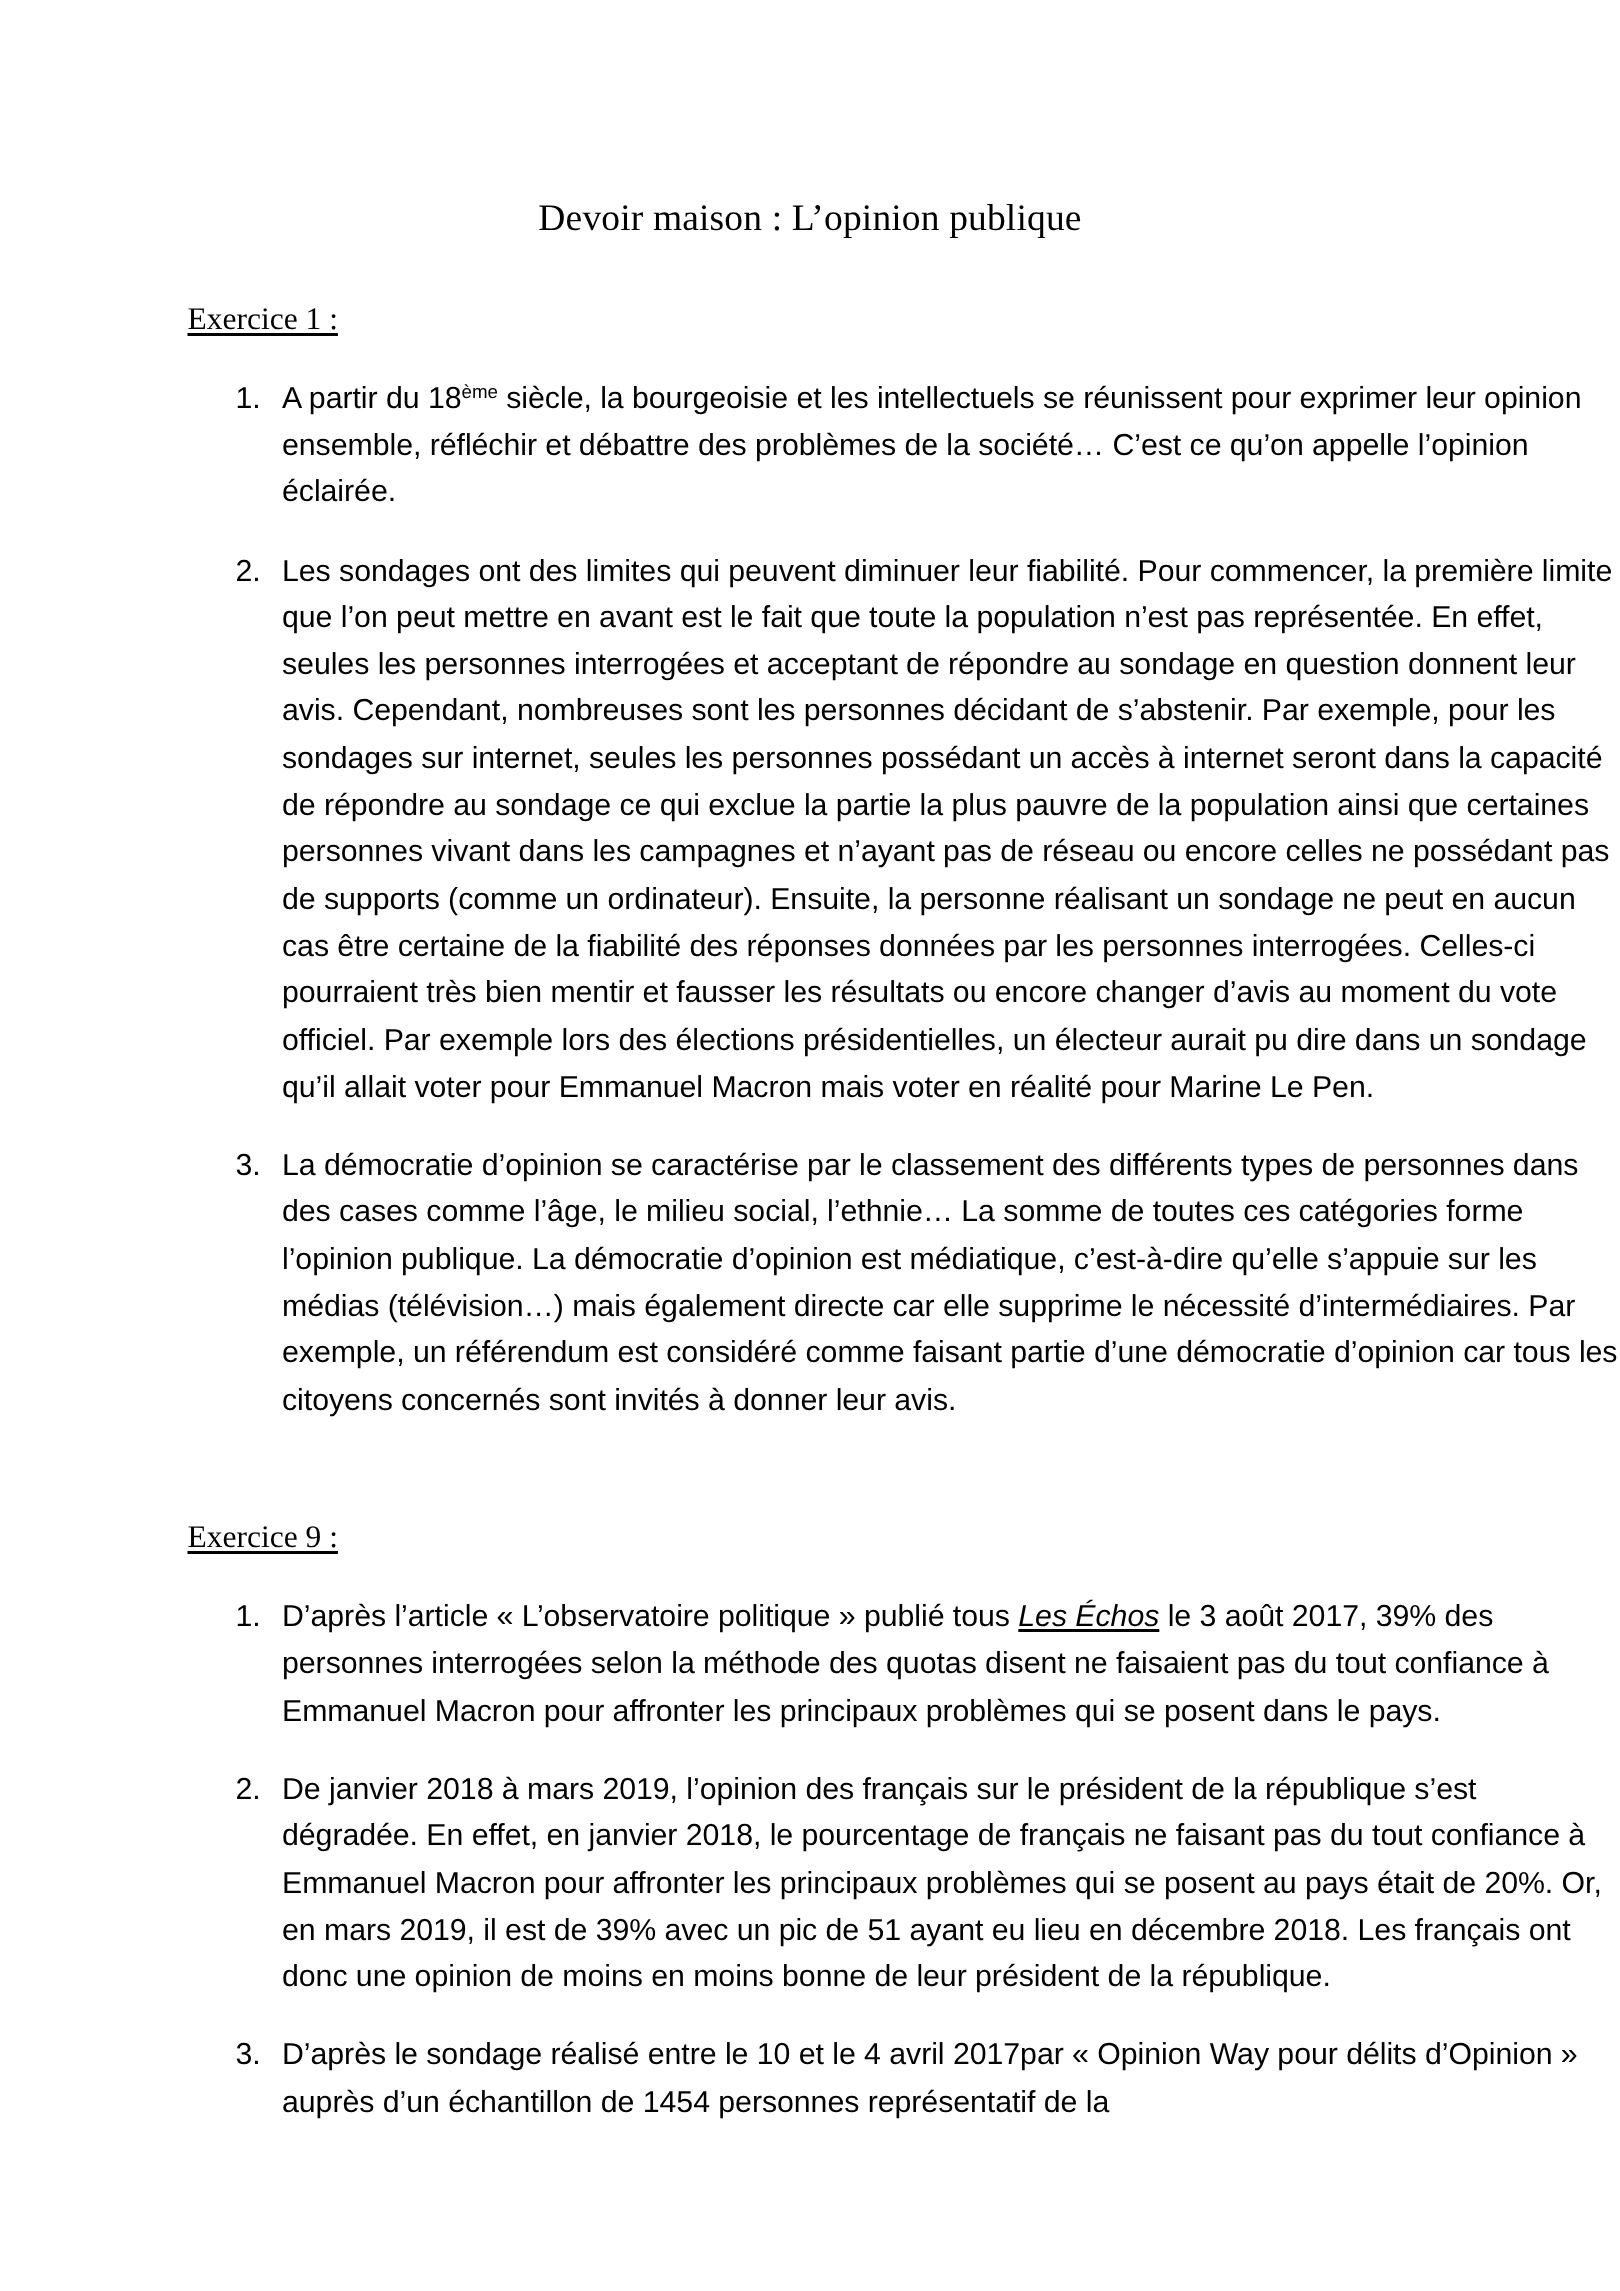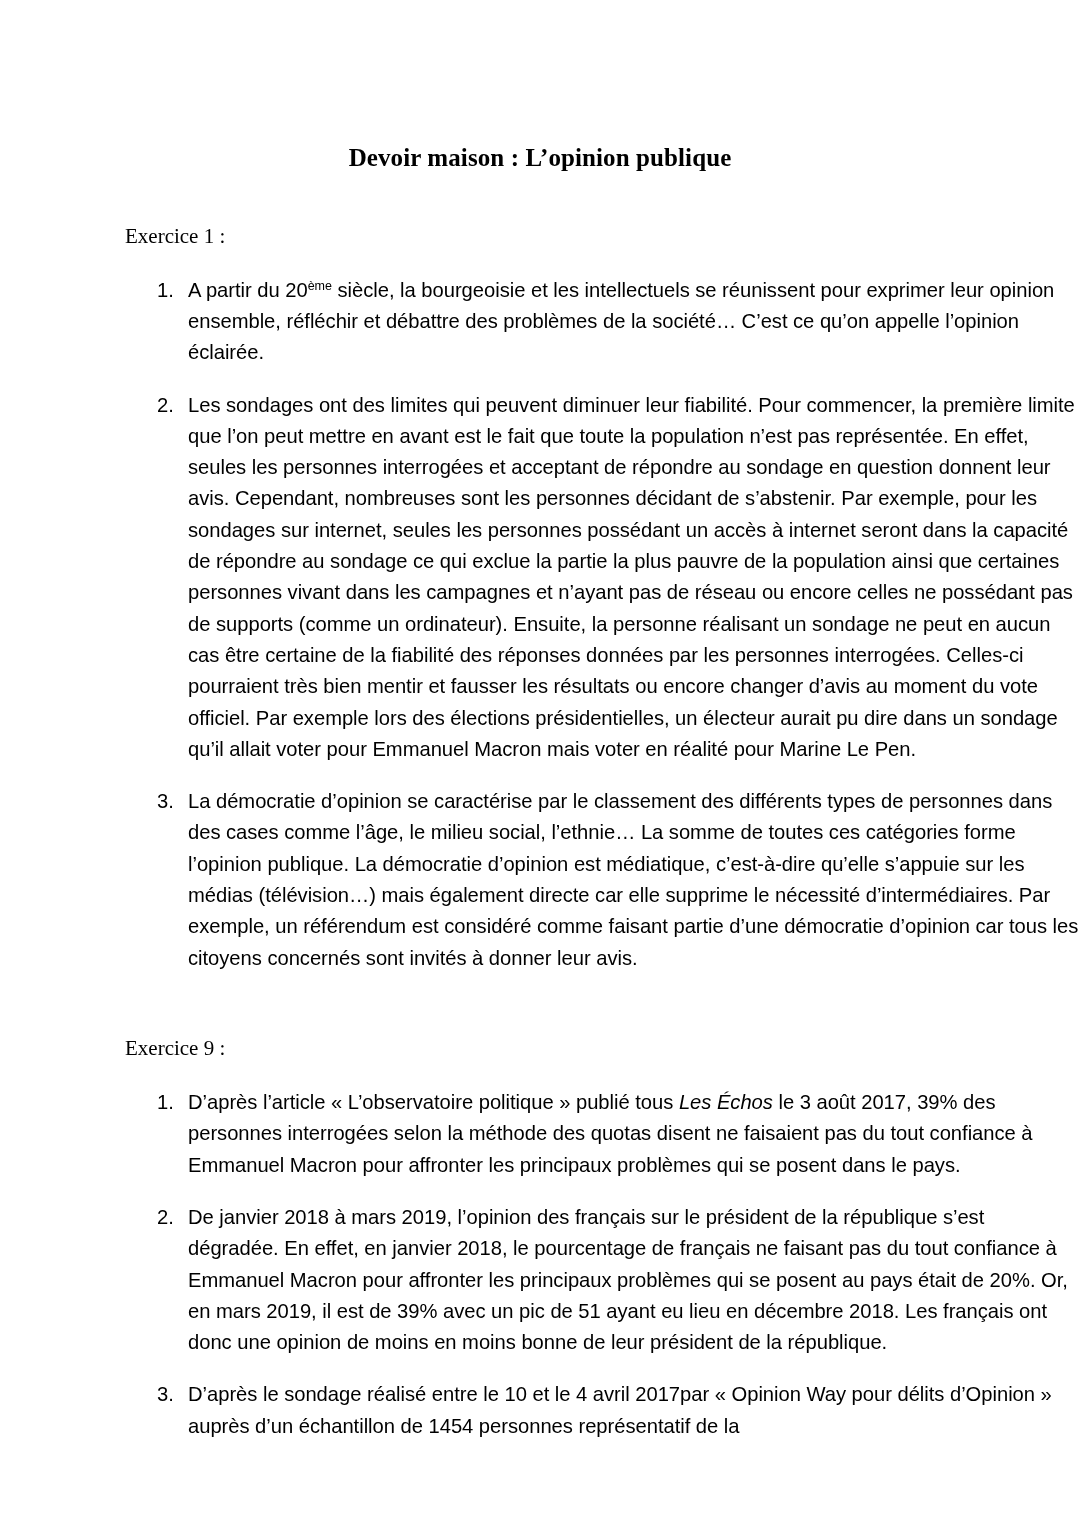--- a/index.html
+++ b/index.html
@@ -17,35 +17,36 @@
   .page {
     position: relative;
     width: 1080px;
     height: 1527px;
     box-sizing: border-box;
     padding: 0;
   }
   .doc-title {
     text-align: center;
     font-family: "Liberation Serif", "DejaVu Serif", serif;
-    font-weight: bold;
+    font-weight: normal;
     font-size: 25px;
     letter-spacing: 0.1px;
-    margin: 16px;
+    margin: 4px;
     padding-top: 128px;
     line-height: 1.1;
   }
   .section-heading {
     font-family: "Liberation Serif", "DejaVu Serif", serif;
     font-size: 21px;
     margin: 0;
     padding-left: 125px;
     line-height: 1.2;
   }
   .section-heading span.label {
+    text-decoration: underline;
     text-underline-offset: 3px;
   }
   .olist {
     margin: 0;
     padding: 0;
     list-style: none;
   }
   .olist li {
     position: relative;
     padding-left: 188px;
@@ -66,20 +67,21 @@
   .olist li .body {
     display: block;
   }
   sup {
     font-size: 0.62em;
     vertical-align: 0.55em;
     line-height: 0;
   }
   em {
     font-style: italic;
+    text-decoration: underline;
   }
   .gap-after-title { height: 36px; }
   .gap-heading-list { height: 26px; }
   .gap-sections { height: 41px; }
 </style>
 </head>
 <body>
 
 <div class="page">
 
@@ -89,21 +91,21 @@
 
   <div class="section-heading">
     <span class="label">Exercice 1 :</span>
   </div>
 
   <div class="gap-heading-list"></div>
 
   <ol class="olist">
     <li>
       <span class="marker">1.</span>
-      <span class="body"><span>A partir du 20</span><sup>ème</sup><span> siècle, la bourgeoisie et les intellectuels se réunissent pour exprimer leur opinion ensemble, réfléchir et débattre des problèmes de la société… C’est ce qu’on appelle l’opinion éclairée.</span></span>
+      <span class="body"><span>A partir du 18</span><sup>ème</sup><span> siècle, la bourgeoisie et les intellectuels se réunissent pour exprimer leur opinion ensemble, réfléchir et débattre des problèmes de la société… C’est ce qu’on appelle l’opinion éclairée.</span></span>
     </li>
     <li>
       <span class="marker">2.</span>
       <span class="body">Les sondages ont des limites qui peuvent diminuer leur fiabilité. Pour commencer, la première limite que l’on peut mettre en avant est le fait que toute la population n’est pas représentée. En effet, seules les personnes interrogées et acceptant de répondre au sondage en question donnent leur avis. Cependant, nombreuses sont les personnes décidant de s’abstenir. Par exemple, pour les sondages sur internet, seules les personnes possédant un accès à internet seront dans la capacité de répondre au sondage ce qui exclue la partie la plus pauvre de la population ainsi que certaines personnes vivant dans les campagnes et n’ayant pas de réseau ou encore celles ne possédant pas de supports (comme un ordinateur). Ensuite, la personne réalisant un sondage ne peut en aucun cas être certaine de la fiabilité des réponses données par les personnes interrogées. Celles-ci pourraient très bien mentir et fausser les résultats ou encore changer d’avis au moment du vote officiel. Par exemple lors des élections présidentielles, un électeur aurait pu dire dans un sondage qu’il allait voter pour Emmanuel Macron mais voter en réalité pour Marine Le Pen.</span>
     </li>
     <li>
       <span class="marker">3.</span>
       <span class="body">La démocratie d’opinion se caractérise par le classement des différents types de personnes dans des cases comme l’âge, le milieu social, l’ethnie… La somme de toutes ces catégories forme l’opinion publique. La démocratie d’opinion est médiatique, c’est-à-dire qu’elle s’appuie sur les médias (télévision…) mais également directe car elle supprime le nécessité d’intermédiaires. Par exemple, un référendum est considéré comme faisant partie d’une démocratie d’opinion car tous les citoyens concernés sont invités à donner leur avis.</span>
     </li>
   </ol>

